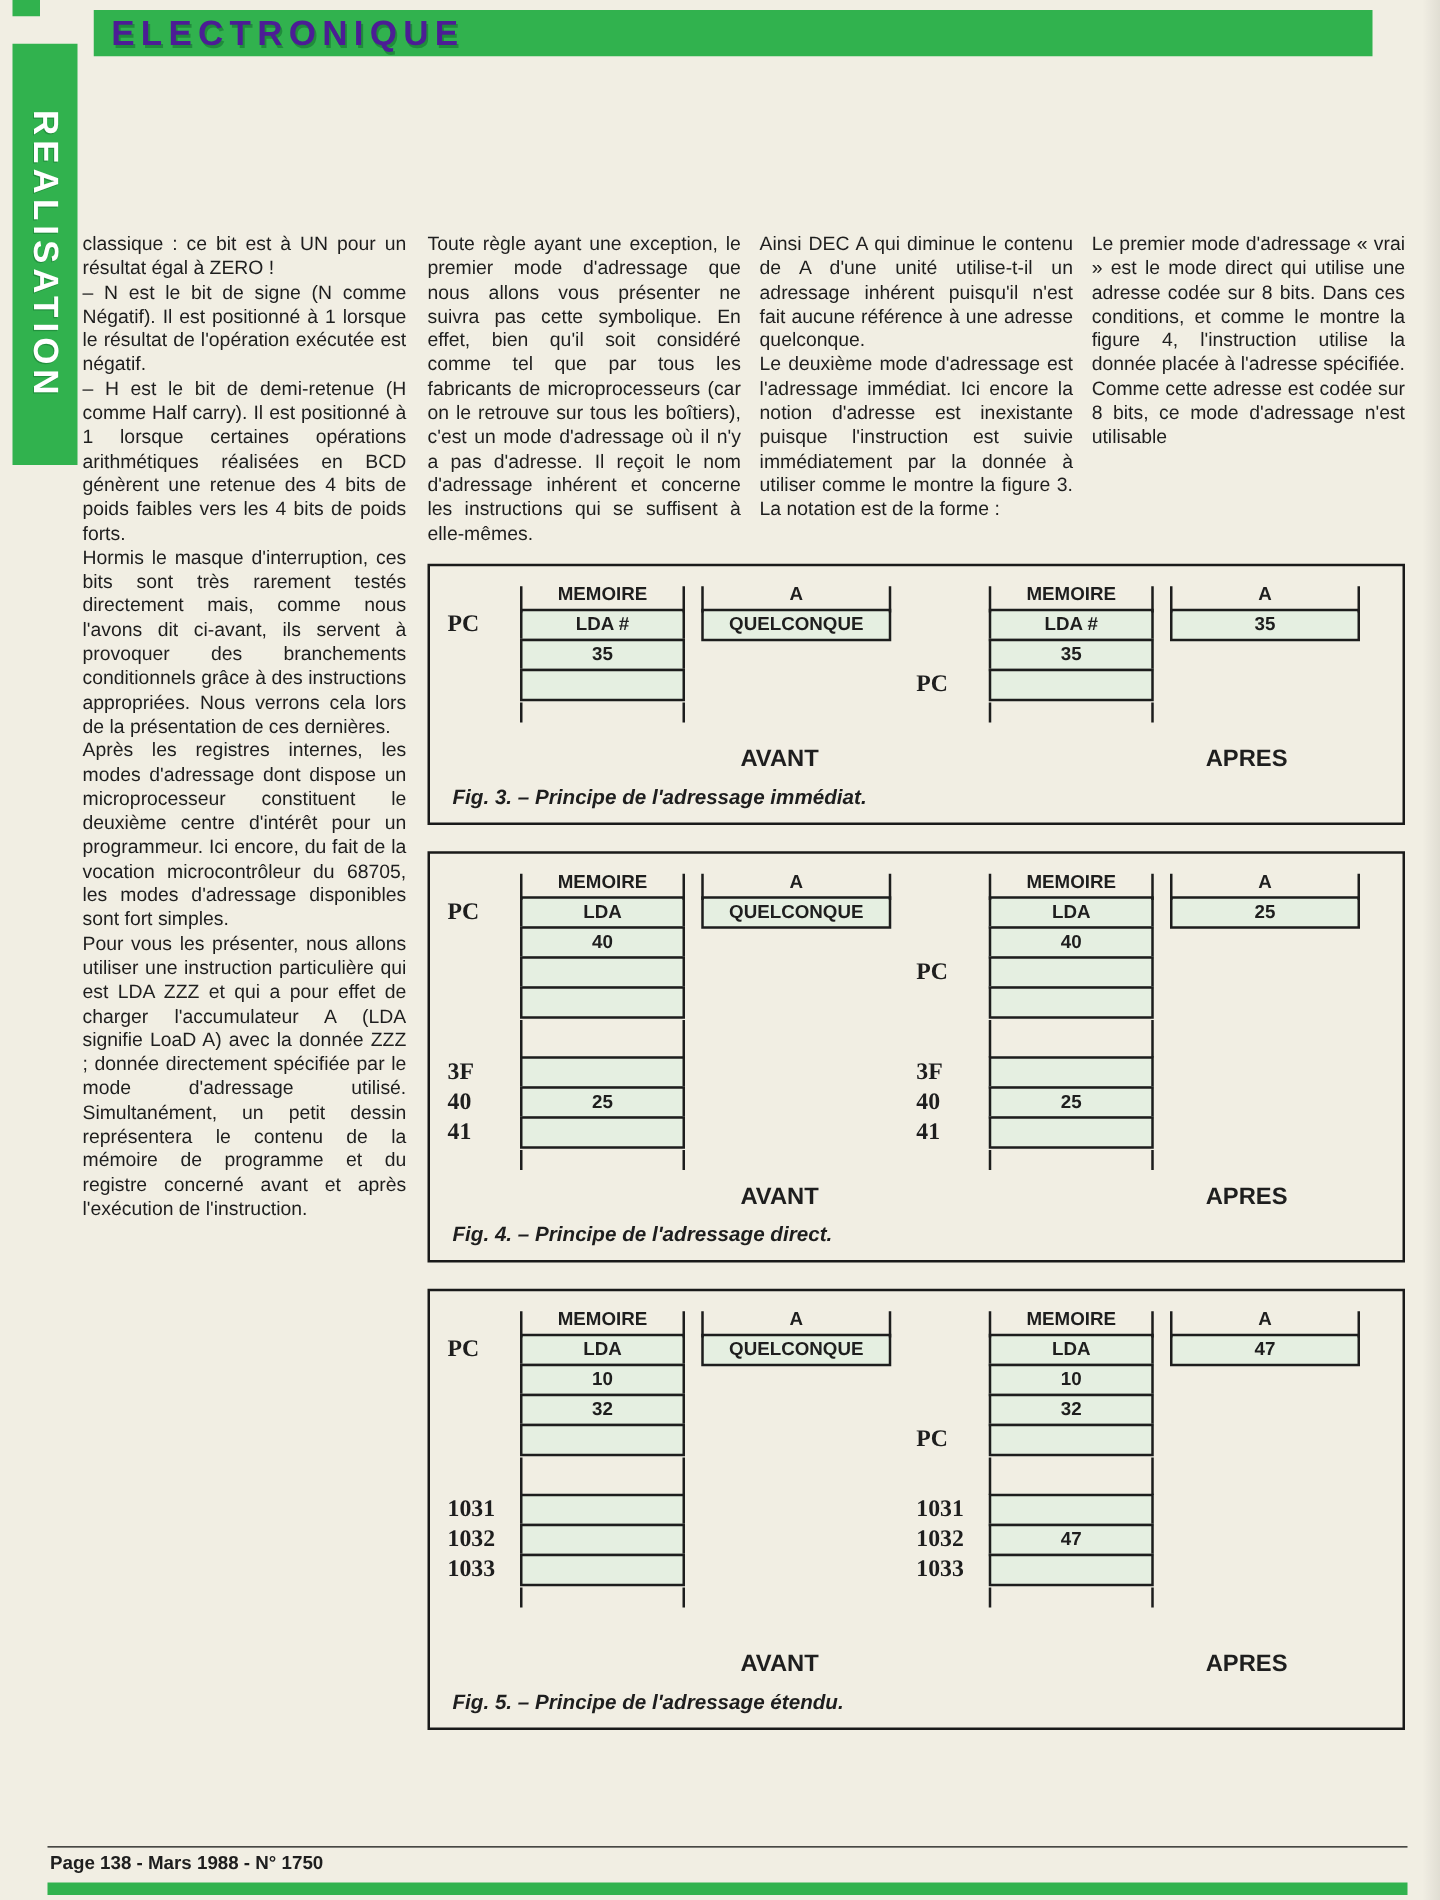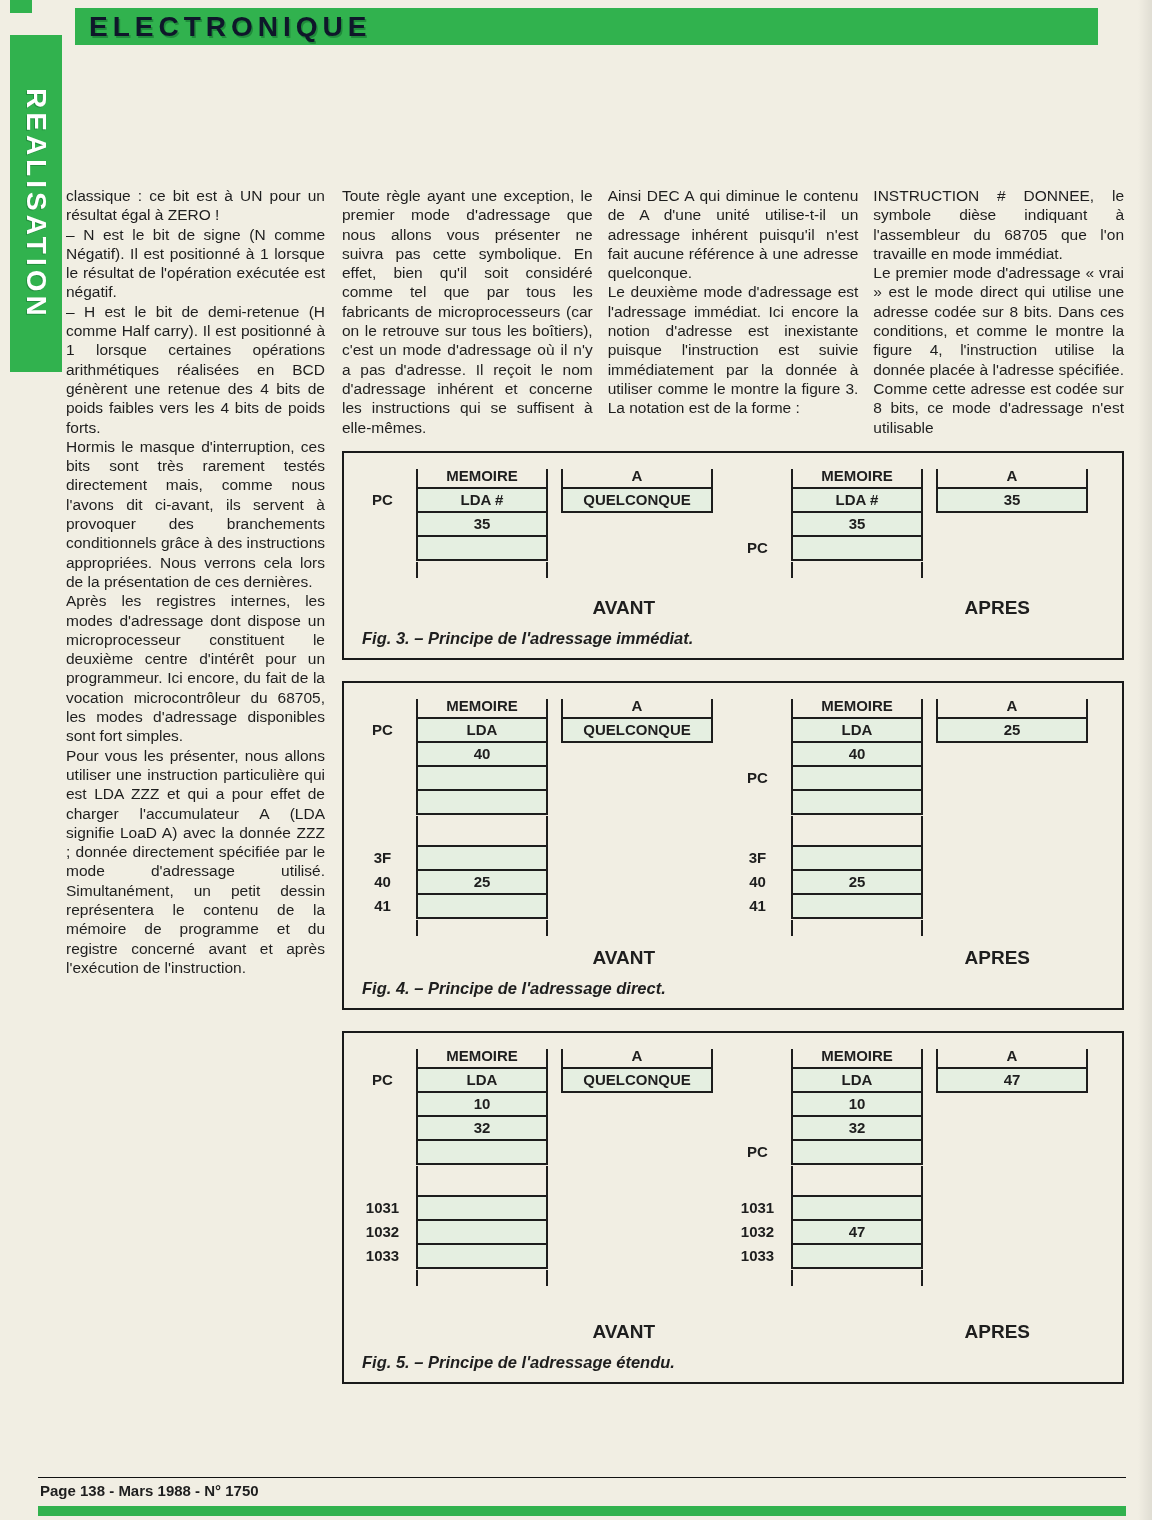--- a/index.html
+++ b/index.html
@@ -15,21 +15,21 @@
     background:var(--paper);color:var(--ink);
     font-family:"Liberation Sans",sans-serif;
   }
   body::after{content:"";position:absolute;top:0;right:0;bottom:0;width:14px;
     background:linear-gradient(to right,rgba(0,0,0,0),rgba(0,0,0,.07));pointer-events:none;}
 
   
   .corner-mark{position:absolute;left:10px;top:0;width:22px;height:13px;background:var(--green);}
   .top-banner{
     position:absolute;left:75px;top:8px;width:1023px;height:37px;background:var(--green);
-    color:#0f172a;font-weight:bold;font-size:28px;letter-spacing:5px;line-height:37px;
+    color:#4c1d95;font-weight:bold;font-size:28px;letter-spacing:5px;line-height:37px;
     padding-left:14px;text-shadow:1.5px 2px 0 rgba(0,70,25,.35);
   }
   .side-banner{
     position:absolute;left:10px;top:35px;width:52px;height:337px;background:var(--green);
     color:#fff;font-weight:bold;font-size:28px;letter-spacing:4px;
     writing-mode:vertical-rl;display:flex;align-items:center;justify-content:center;
     text-shadow:1px 1px 0 rgba(0,70,25,.3);
   }
 
   
@@ -52,22 +52,22 @@
   }
   .fig-panels{display:flex;gap:14px;}
   .figure-box.f0 .fig-panels{min-height:152px;}
   .figure-box.f1 .fig-panels{min-height:272px;}
   .figure-box.f2 .fig-panels{min-height:296px;}
   .fig-panel{flex:1;min-width:0;position:relative;display:flex;align-items:flex-start;}
 
   .mem-col{width:192px;flex:none;}
   .mem-row{display:flex;align-items:stretch;}
   .mem-row + .mem-row{margin-top:-2px;}
-  .row-label{width:58px;flex:none;text-align:center;padding-right:9px;
-    font-weight:bold;font-size:15px;line-height:26px;}
+  .row-label{width:58px;flex:none;text-align:left;padding-right:9px;
+    font-weight:bold;font-size:19px;line-height:26px;font-family:Liberation Serif, serif;}
   .cell{
     border:2px solid #1d1d1d;background:var(--cellfill);
     height:26px;line-height:22px;text-align:center;font-weight:bold;font-size:15px;
   }
   .mem-cell{width:132px;flex:none;}
   .col-head{
     position:relative;width:132px;height:22px;flex:none;
     text-align:center;font-weight:bold;font-size:15px;line-height:18px;
   }
   .col-head::before,.col-head::after{content:"";position:absolute;top:2px;bottom:-1px;width:2px;background:#1d1d1d;}
@@ -115,21 +115,20 @@
   <div class="right-region">
     <div class="cols-row">
       <div class="col body-text">
         <p>Toute règle ayant une exception, le premier mode d'adressage que nous allons vous présenter ne suivra pas cette symbolique. En effet, bien qu'il soit considéré comme tel que par tous les fabricants de microprocesseurs (car on le retrouve sur tous les boîtiers), c'est un mode d'adressage où il n'y a pas d'adresse. Il reçoit le nom d'adressage inhérent et concerne les instructions qui se suffisent à elle-mêmes.</p>
       </div>
       <div class="col body-text">
         <p>Ainsi DEC A qui diminue le contenu de A d'une unité utilise-t-il un adressage inhérent puisqu'il n'est fait aucune référence à une adresse quelconque.</p>
         <p>Le deuxième mode d'adressage est l'adressage immédiat. Ici encore la notion d'adresse est inexistante puisque l'instruction est suivie immédiatement par la donnée à utiliser comme le montre la figure 3. La notation est de la forme :</p>
       </div>
       <div class="col body-text">
-        <p>INSTRUCTION # DONNEE, le symbole dièse indiquant à l'assembleur du 68705 que l'on travaille en mode immédiat.</p>
         <p>Le premier mode d'adressage « vrai » est le mode direct qui utilise une adresse codée sur 8 bits. Dans ces conditions, et comme le montre la figure 4, l'instruction utilise la donnée placée à l'adresse spécifiée. Comme cette adresse est codée sur 8 bits, ce mode d'adressage n'est utilisable</p>
       </div>
     </div>
 
     <div class="figures">
 
       <figure class="figure-box f0">
         <div class="fig-panels">
             <div class="fig-panel">
               <div class="mem-col">

